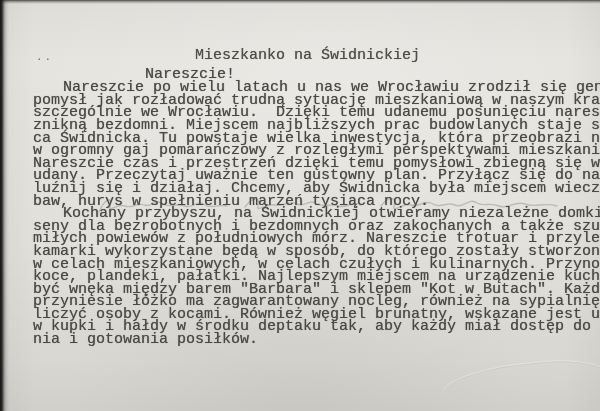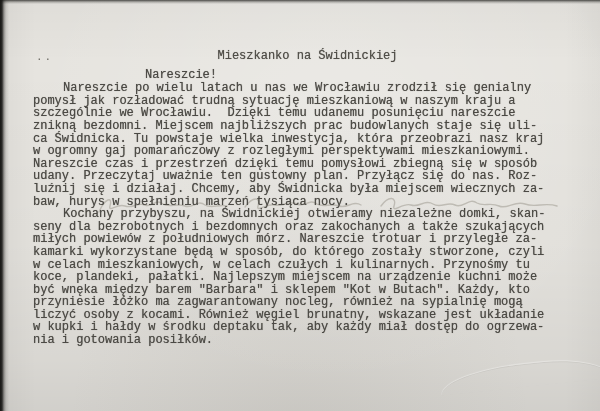--- a/index.html
+++ b/index.html
@@ -27,21 +27,21 @@
     background:radial-gradient(ellipse at 50% 110%, rgba(120,115,105,0.10), rgba(0,0,0,0) 55%);
   }
   .crease{
     position:absolute;right:-10px;bottom:24px;width:170px;height:22px;
     border-top:1px solid rgba(0,0,0,0.05);
     box-shadow:0 -1px 1px rgba(255,255,255,0.35);
     transform:rotate(-6deg);border-radius:50% 40% 0 0/100% 100% 0 0;
   }
   .text{
     position:absolute;left:33px;top:50px;right:18px;
-    font-size:12px;line-height:12.6px;
+    font-size:15px;line-height:12.6px;
     color:#4b4944;
     text-shadow:0 0 0.7px rgba(72,70,64,0.65), 0.4px 0.4px 0 rgba(72,70,64,0.12);
     letter-spacing:0;
   }
   .title{text-align:center;margin-bottom:6px;color:#504e48;}
   .greeting{padding-left:112px;margin-bottom:1px;}
   .para{white-space:pre;text-indent:30px;}
   .corner-marks{
     position:absolute;left:36px;top:54px;
     font-size:11px;color:#6b6962;letter-spacing:2px;line-height:10px;

